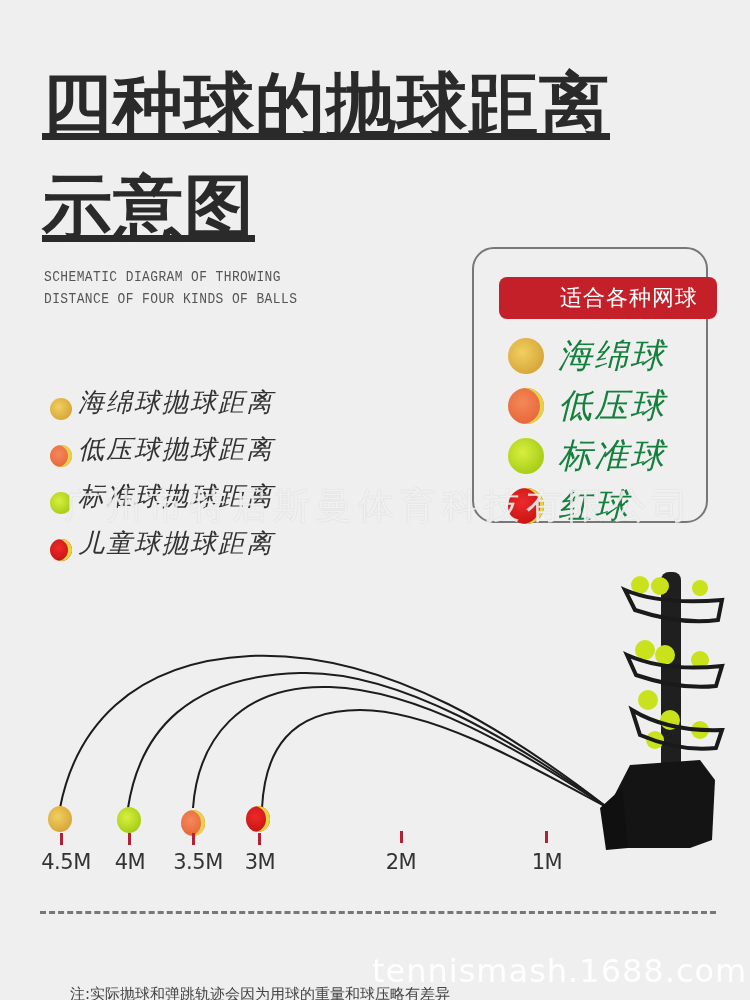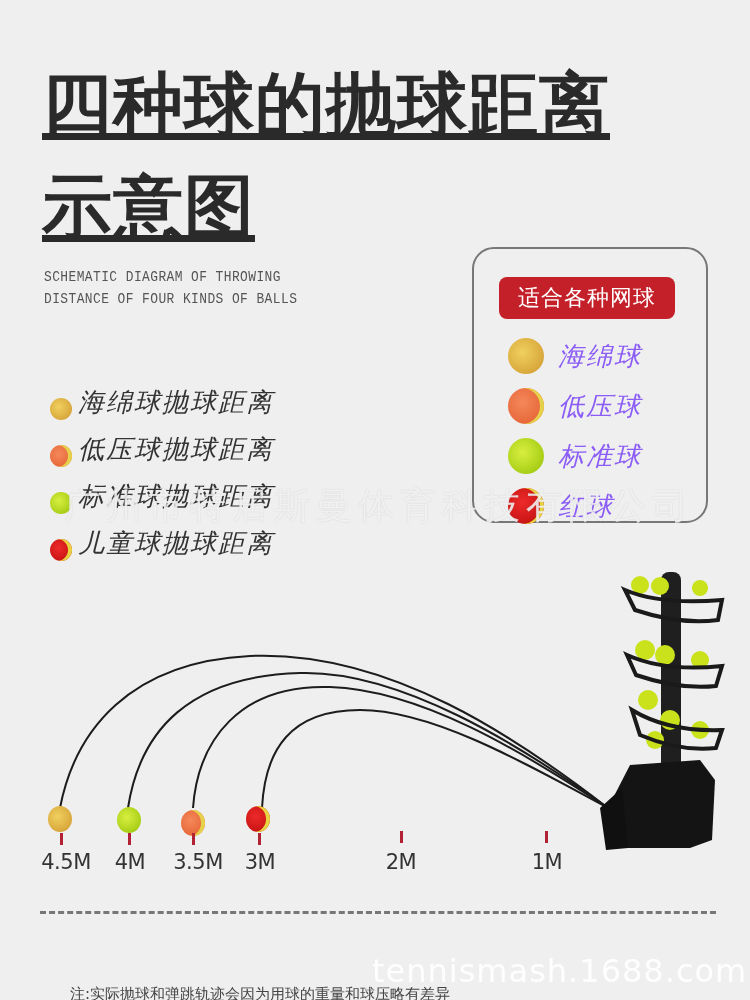--- a/index.html
+++ b/index.html
@@ -39,26 +39,26 @@
   .b-red { background: radial-gradient(circle at 40% 40%, #ee2a2a, #c81414 70%); box-shadow: inset -4px 0 0 #e8d440; }
 
   .panel {
     position: absolute; left: 472px; top: 247px; width: 236px; height: 276px;
     border: 2px solid #777; border-radius: 22px; box-sizing: border-box;
   }
   .panel-badge {
     position: absolute; left: 25px; top: 28px; width: 176px; height: 42px;
     background: #c4202a; border-radius: 8px; color: #fff;
     display: flex; align-items: center; justify-content: center;
-    font-size: 22px; letter-spacing: 1px;
+    font-size: 22px; letter-spacing: 1px; padding-left: 42px;
   }
   .panel .rows { position: absolute; left: 34px; top: 82px; }
   .panel .row { display: flex; align-items: center; height: 50px; }
   .panel .ball { width: 36px; height: 36px; margin-right: 14px; }
-  .panel .lbl { font-size: 26px; font-style: italic; color: #8b5cf6; letter-spacing: 2px; }
+  .panel .lbl { font-size: 34px; font-style: italic; color: #15803d; letter-spacing: 2px; }
 
   .watermark {
     position: absolute; left: 64px; top: 482px; font-size: 36px; color: rgba(255,255,255,0.75);
     letter-spacing: 6px; white-space: nowrap;
     text-shadow: 0 0 1px rgba(160,160,160,0.6);
   }
   .watermark2 {
     position: absolute; left: 372px; top: 952px; font-size: 32px;
     color: rgba(255,255,255,0.9); letter-spacing: 1px; white-space: nowrap;
   }

